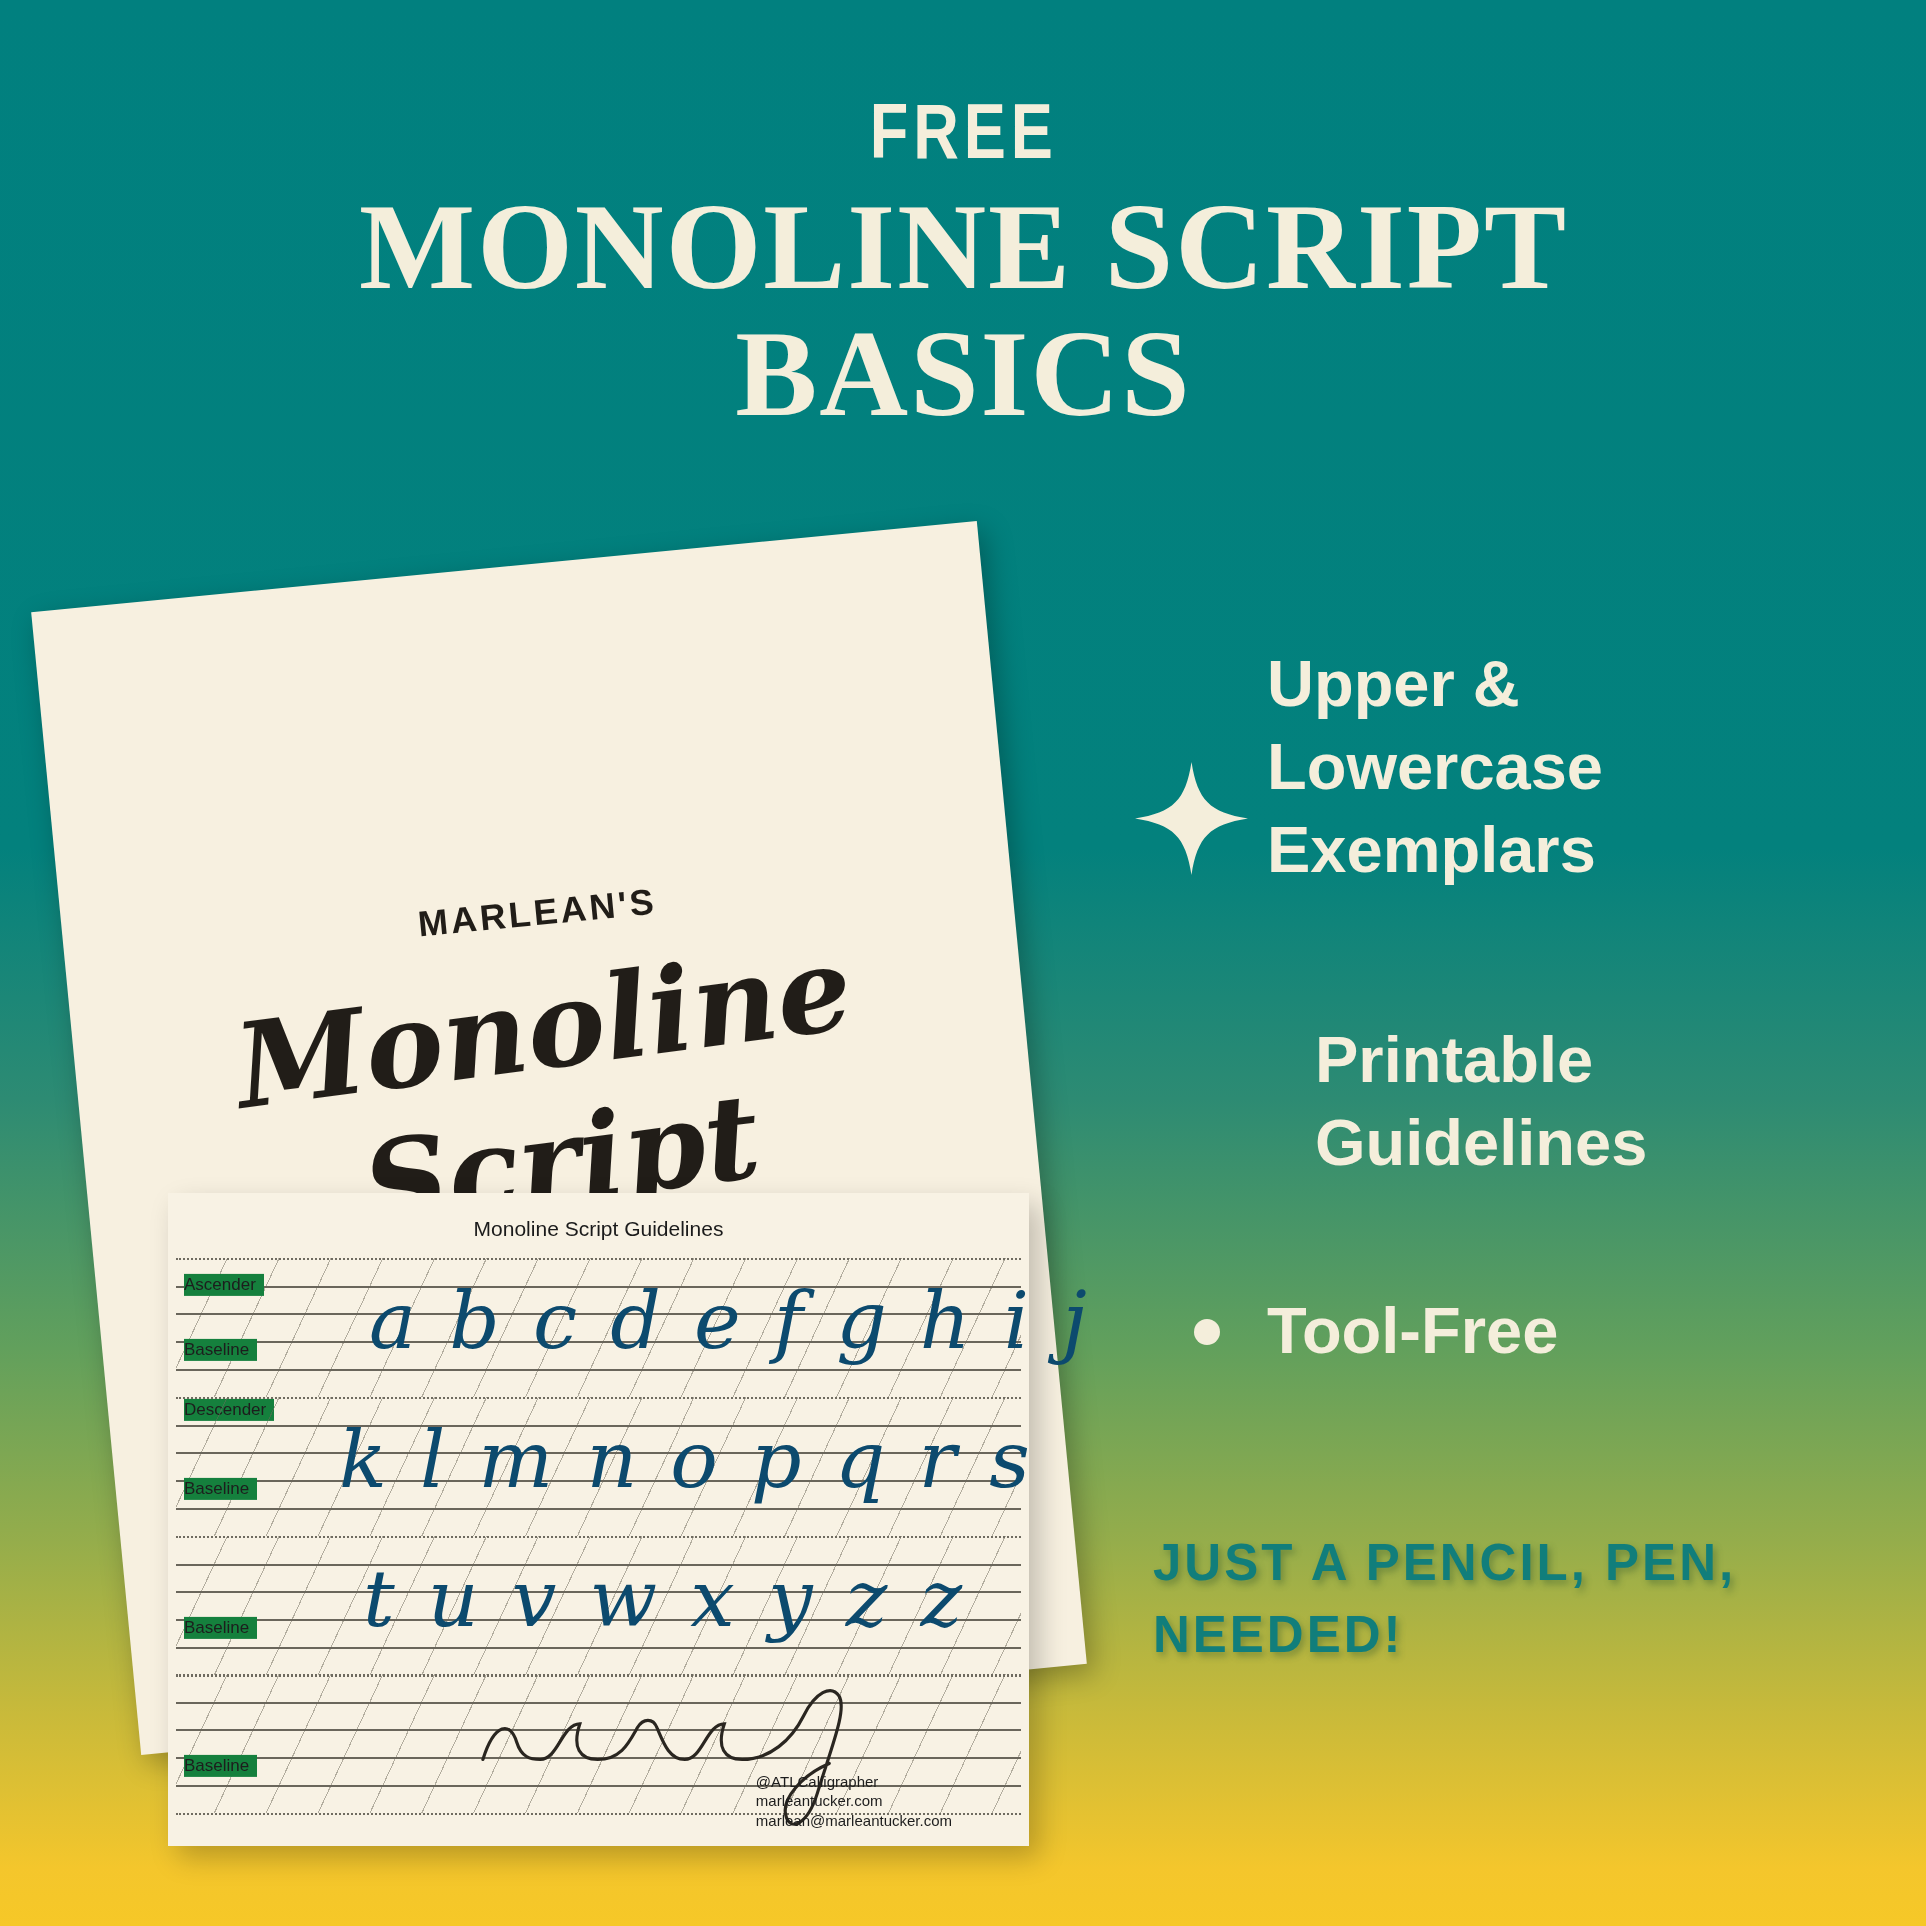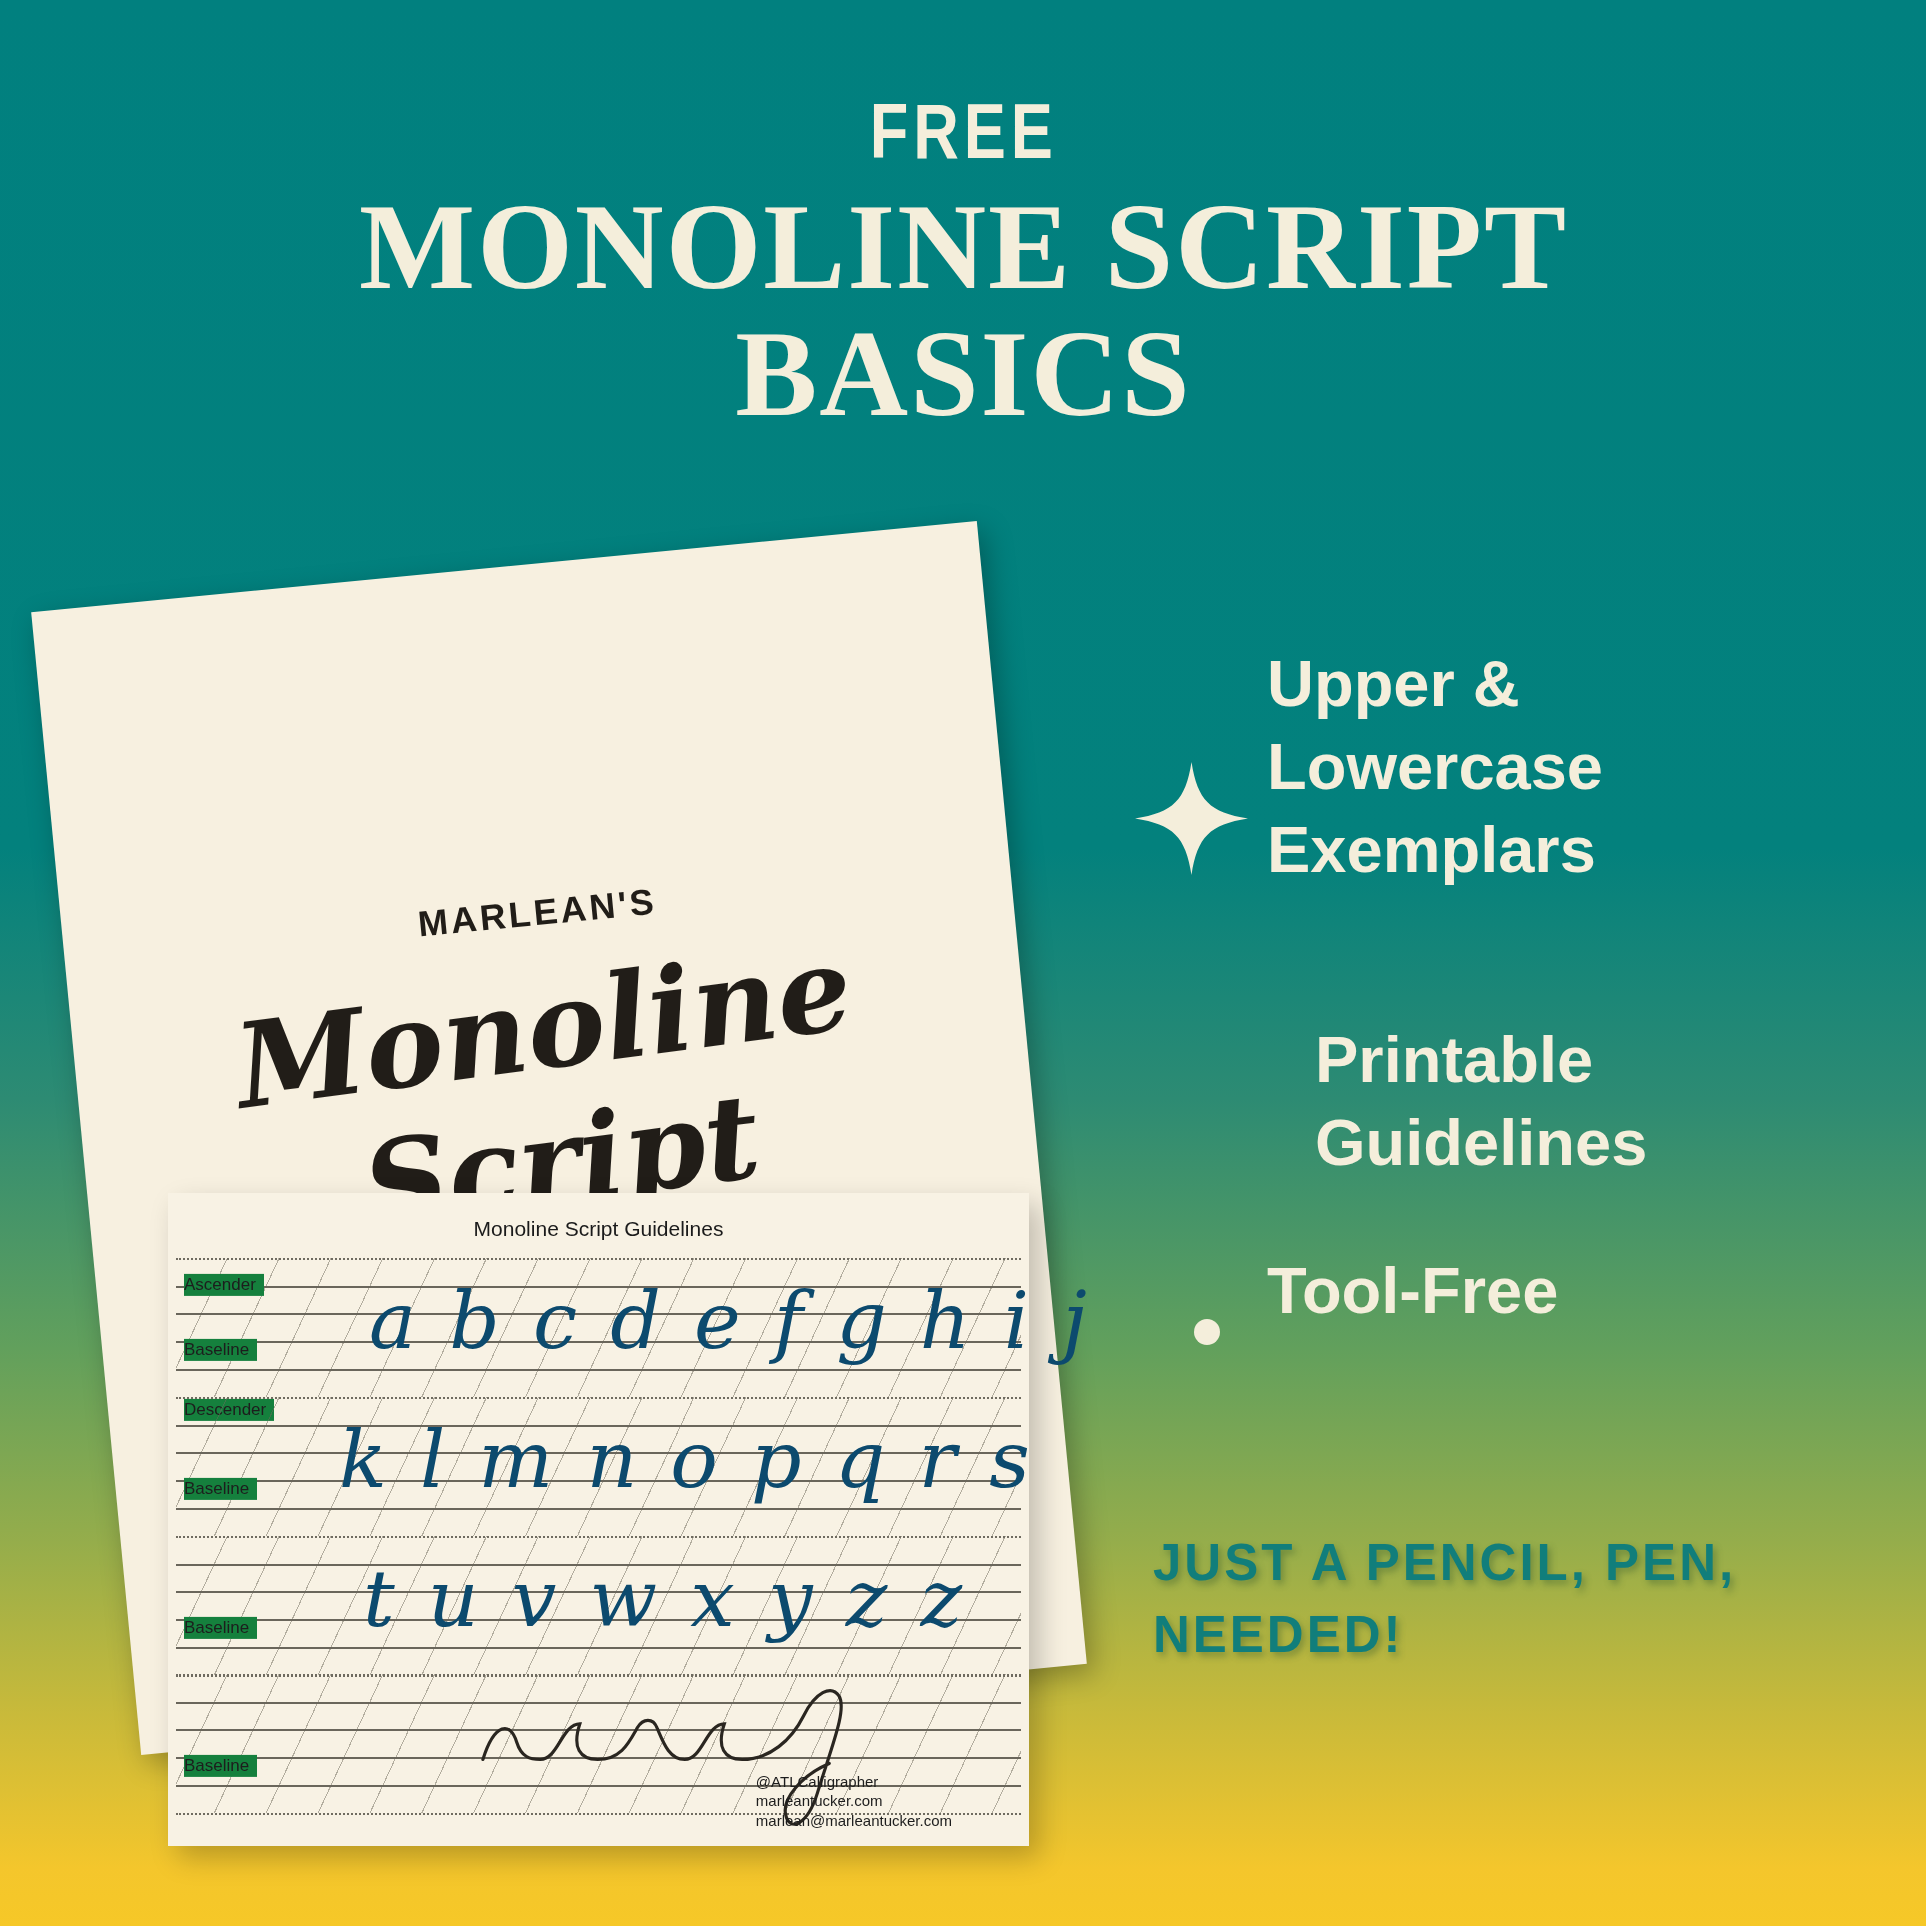--- a/index.html
+++ b/index.html
@@ -78,21 +78,21 @@
 
   .credits{
     position:absolute;right:77px;bottom:16px;font-size:15px;line-height:1.3;
     color:#1d1d1d;text-align:left;
   }
 
   
   .feature{position:absolute;color:#F4EEDB;font-weight:700;font-size:65px;line-height:1.28;}
   .feat-1{left:1267px;top:642px;}
   .feat-2{left:1267px;top:1018px;margin-left:48px;}
-  .feat-3{left:1267px;top:1249px;}
+  .feat-3{left:1267px;top:1289px;}
   .sparkle{position:absolute;left:1135px;top:762px;width:113px;height:113px;}
   .bullet-dot{
     position:absolute;left:1194px;top:1319px;width:26px;height:26px;border-radius:50%;
     background:#F4EEDB;
   }
   .note{
     position:absolute;left:1137px;top:1527px;width:713px;
     color:#117E7B;font-weight:700;font-size:51px;line-height:1.42;letter-spacing:3px;
     text-shadow:3px 4px 7px rgba(55,92,45,.45);
     margin-left:16px;

